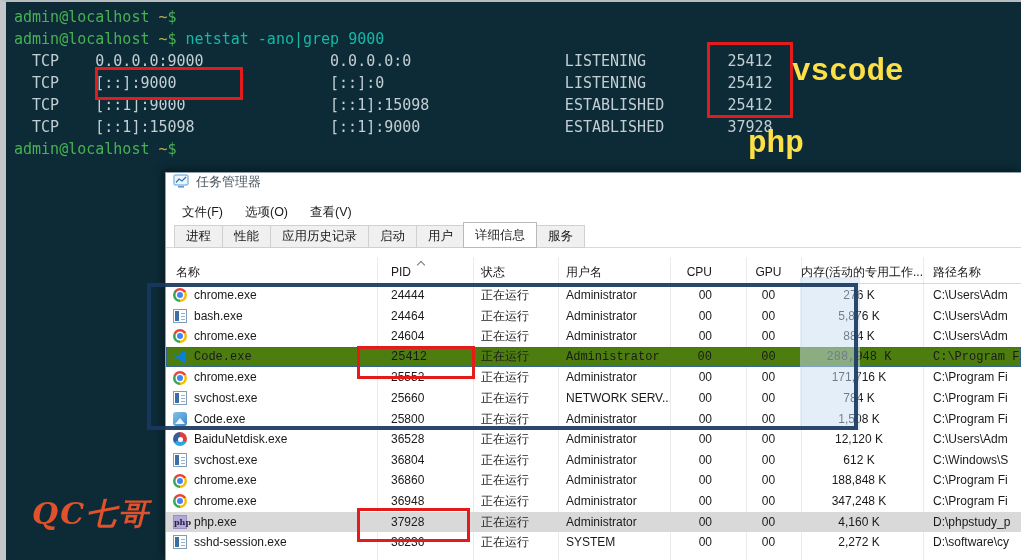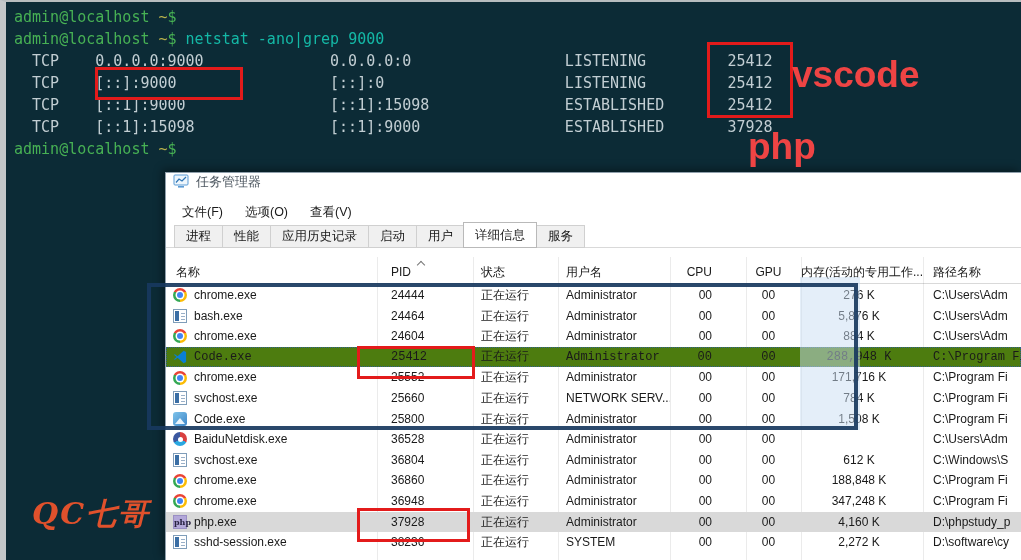--- a/index.html
+++ b/index.html
@@ -60,21 +60,21 @@
   .ic-generic:before{content:"";position:absolute;left:7px;top:3px;width:4px;height:1px;background:#9ab0c8;box-shadow:0 3px 0 #9ab0c8,0 6px 0 #9ab0c8;}
   .ic-picgo{border-radius:3px;background:linear-gradient(135deg,#7ec3ea 0%,#3e86c8 100%);}
   .ic-picgo:after{content:"";position:absolute;left:2px;bottom:2px;border-left:5px solid transparent;border-right:5px solid transparent;border-bottom:6px solid #eaf4fb;}
   .ic-baidu{border-radius:50%;background:conic-gradient(#d94040 0 33%,#2aa7e0 33% 66%,#3b58a0 66% 100%);}
   .ic-baidu:after{content:"";position:absolute;inset:4.5px;border-radius:50%;background:#fff;}
   .ic-php{background:#b3a8d9;border:1px solid #9a8fc4;box-sizing:border-box;color:#272140;font-family:"DejaVu Serif",serif;font-size:8px;font-weight:bold;text-align:center;line-height:12px;}
   .ic-vscode svg{display:block;}
 
   
   .redbox{position:absolute;border:3px solid #e31b1b;z-index:30;}
-  .redlabel{position:absolute;color:#ef4444;font-size:37px;font-weight:bold;z-index:30;font-family:Liberation Sans, sans-serif;}
+  .redlabel{position:absolute;color:#fde047;font-size:31px;font-weight:bold;z-index:30;font-family:Liberation Mono, monospace;}
   .bluerect{position:absolute;left:147px;top:283px;width:711px;height:147px;border:4px solid rgba(24,56,94,0.92);z-index:21;box-sizing:border-box;}
   .bluetint{position:absolute;left:800px;top:277px;width:60px;height:153px;background:rgba(201,222,243,0.5);z-index:20;}
   .watermark{position:absolute;left:32px;top:494px;font-family:"DejaVu Serif",serif;font-style:italic;font-weight:bold;font-size:30px;color:#e0512c;z-index:31;letter-spacing:2px;}
 </style>
 </head>
 <body>
 
 <div class="stage">
 
   <div class="terminal">
@@ -234,20 +234,21 @@
         <div class="trow">
           <div class="cell c-name">
             <span class="ic ic-baidu"></span>
             <span>BaiduNetdisk.exe</span>
           </div>
           <div class="cell c-pid">36528</div>
           <div class="cell c-status">正在运行</div>
           <div class="cell c-user">Administrator</div>
           <div class="cell c-cpu">00</div>
           <div class="cell c-gpu">00</div>
+          <div class="cell c-mem">12,120 K</div>
           <div class="cell c-path">C:\Users\Adm</div>
         </div>
         <div class="trow">
           <div class="cell c-name">
             <span class="ic ic-generic"></span>
             <span>svchost.exe</span>
           </div>
           <div class="cell c-pid">36804</div>
           <div class="cell c-status">正在运行</div>
           <div class="cell c-user">Administrator</div>

